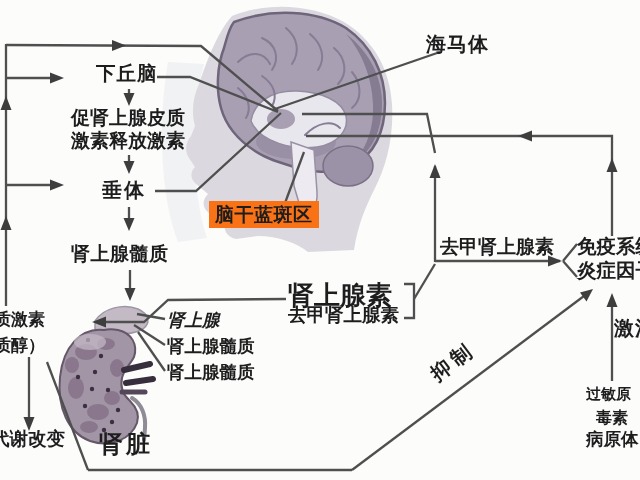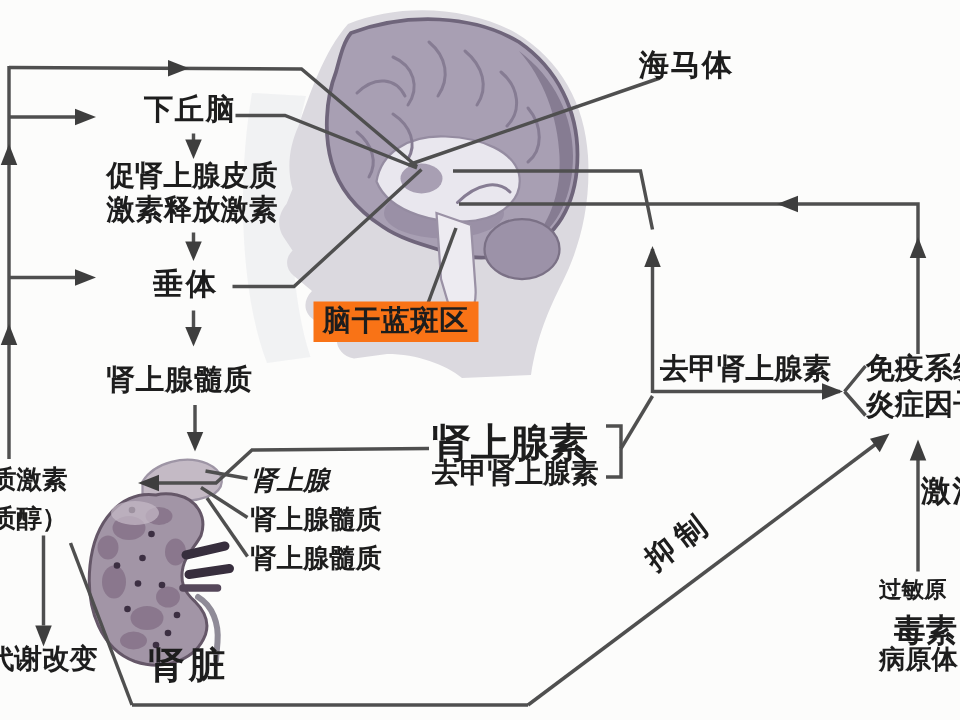--- a/index.html
+++ b/index.html
@@ -30,21 +30,21 @@
   .lbl-cortex{left:167px;top:337px;font-size:17.5px;}
   .lbl-medulla{left:167px;top:363px;font-size:17.5px;}
   .lbl-kidney{left:99px;top:431px;font-size:24px;letter-spacing:3px;}
   .lbl-gluco{left:-6px;top:310px;font-size:17px;}
   .lbl-cortisol{left:-6px;top:336px;font-size:17px;}
   .lbl-metabolic{left:-9px;top:429px;font-size:18.5px;}
   .lbl-inhibit{left:428px;top:350px;font-size:20px;letter-spacing:5px;
     transform:rotate(-37deg);transform-origin:center;}
   .lbl-activate{left:614px;top:317px;font-size:20px;letter-spacing:1px;}
   .lbl-allergen{left:586px;top:386px;font-size:15px;}
-  .lbl-toxin{left:596px;top:409px;font-size:21px;}
+  .lbl-toxin{left:596px;top:409px;font-size:16px;}
   .lbl-pathogen{left:586px;top:430px;font-size:17.5px;}
 </style>
 </head>
 <body>
 
 <div id="stage">
 
   <svg width="640" height="480" viewBox="0 0 640 480">
 
     <g>

